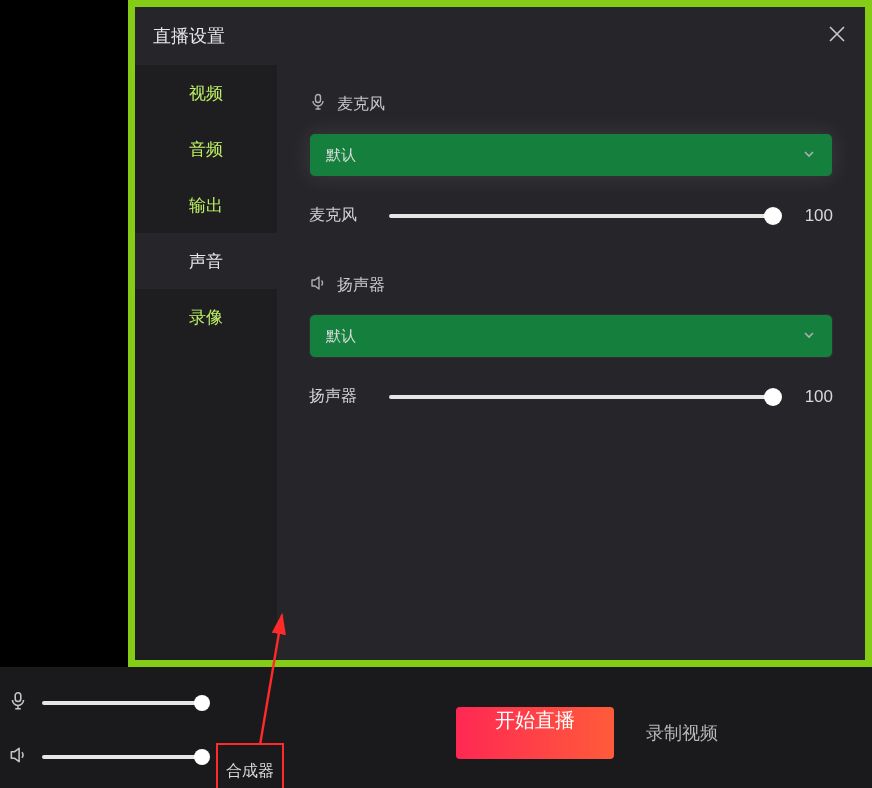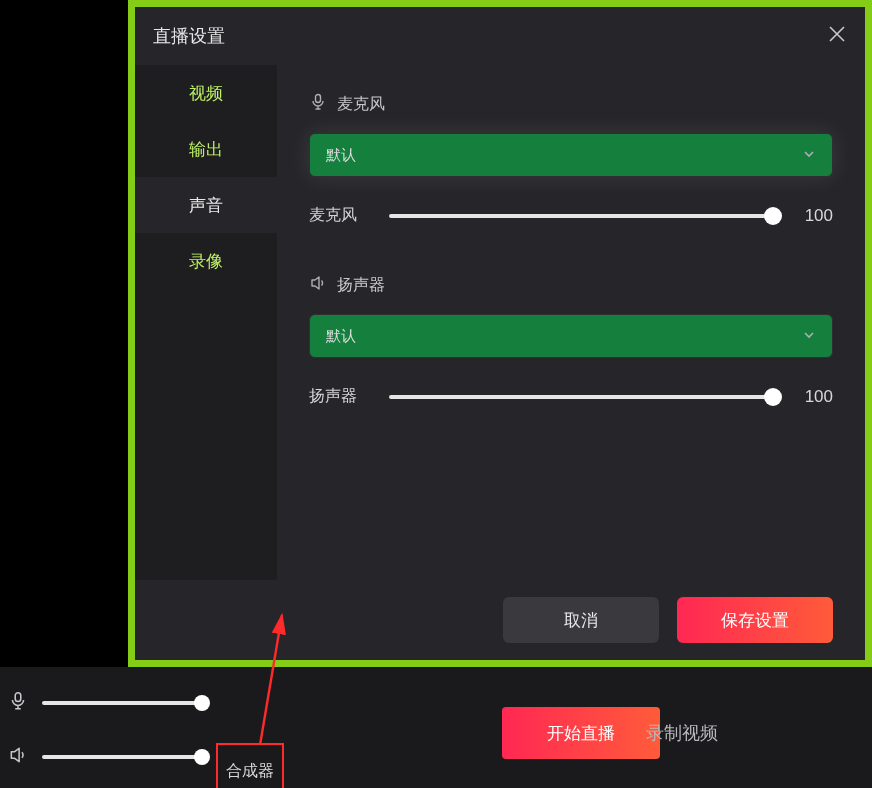--- a/index.html
+++ b/index.html
@@ -211,27 +211,25 @@
     font-size: 16px;
   }
   .start-btn {
     position: absolute;
     left: 456px;
     top: 40px;
     width: 158px;
     height: 52px;
     background: linear-gradient(90deg, #ff2853, #ff5b3a);
     color: #fff;
-    font-size: 17px;
+    font-size: 20px;
     border-radius: 4px;
     display: flex;
-    align-items: center;
     justify-content: center;
     cursor: pointer;
-    margin-left: 46px;
   }
   .record-link {
     position: absolute;
     left: 646px;
     top: 54px;
     color: #b8b8bc;
     font-size: 18px;
     cursor: pointer;
   }
   .annotation-arrow {
@@ -248,20 +246,23 @@
     <div class="close-btn">
       <svg width="20" height="20" viewBox="0 0 20 20">
           <path d="M3 3 L17 17 M17 3 L3 17" stroke="#c8c8cb" stroke-width="1.6" fill="none"></path>
         </svg>
     </div>
   </div>
   <div class="modal-body">
     <div class="sidebar">
       <div class="sidebar-item">
           <span>视频</span>
+        </div>
+      <div class="sidebar-item">
+          <span>音频</span>
         </div>
       <div class="sidebar-item">
           <span>输出</span>
         </div>
       <div class="sidebar-item active">
           <span>声音</span>
         </div>
       <div class="sidebar-item">
           <span>录像</span>
         </div>
@@ -312,28 +313,20 @@
       </div>
       <div class="slider-row">
         <div class="slider-label">扬声器</div>
         <div class="slider-track">
           <div class="slider-thumb"></div>
         </div>
         <div class="slider-value">100</div>
       </div>
 
     </div>
-  </div>
-  <div class="modal-footer">
-    <div class="btn btn-secondary">
-        <span>取消</span>
-      </div>
-    <div class="btn btn-primary">
-        <span>保存设置</span>
-      </div>
   </div>
 </div>
 
 <div class="bottom-bar">
   <div class="vol-group">
     <div class="vol-row">
       <span>
         <svg width="20" height="20" viewBox="0 0 18 18">
             <rect x="6.5" y="1.5" width="5" height="8" rx="2.5" stroke="#c6c6ca" stroke-width="1.4" fill="none"></rect>
             <path d="M4 8 a5 5 0 0 0 10 0 M9 13 V16 M6.5 16 H11.5" stroke="#c6c6ca" stroke-width="1.4" fill="none"></path>

